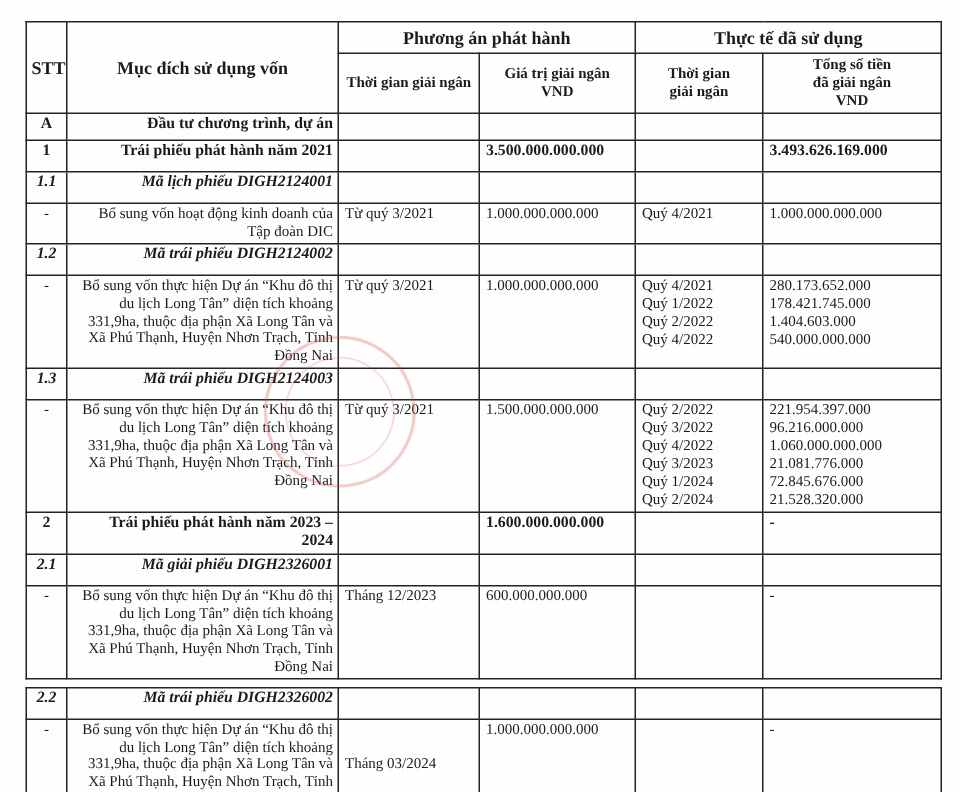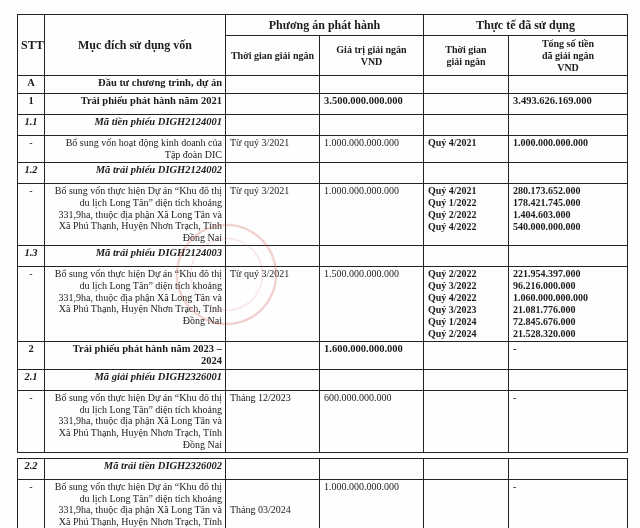--- a/index.html
+++ b/index.html
@@ -27,21 +27,21 @@
   .c-purpose{text-align:right;padding-left:5px;padding-right:3px;}
   .c-time{}
   .c-num{padding-right:4px;}
 
   tr.r-section{height:18px;}
   tr.r-bond{height:21px;}
   tr.r-code{height:21px;margin-top:27px;}
   tr.r-section td,tr.r-bond td,tr.r-total td{font-weight:bold;font-size:10.5px;}
   tr.r-code .c-stt,tr.r-code .c-purpose{font-weight:bold;font-style:italic;font-size:10.5px;}
   tr.r-detail td{font-size:10px;}
-  tr.r-detail .c-time div,tr.r-detail .c-num div{line-height:12px;font-weight:bold;}
+  tr.r-detail .c-time div,tr.r-detail .c-num div{line-height:12px;}
   td.t-mid{vertical-align:middle;}
   td.gapcell{border:none;height:5px;padding:0;background:#ffffff;}
 
   
   .stamp{
     position:absolute;left:176px;top:224px;width:97px;height:97px;
     border:2.5px solid rgba(198,72,64,0.34);border-radius:50%;
     opacity:0.85;filter:blur(0.5px);pointer-events:none;
     transform:rotate(-12deg);
   }
@@ -99,21 +99,21 @@
         <tr class="r-bond">
           <td class="c-stt">1</td>
           <td class="c-purpose">Trái phiếu phát hành năm 2021</td>
           <td class="c-time"></td>
           <td class="c-num">3.500.000.000.000</td>
           <td class="c-time"></td>
           <td class="c-num">3.493.626.169.000</td>
         </tr>
         <tr class="r-code">
           <td class="c-stt">1.1</td>
-          <td class="c-purpose">Mã tiền phiếu DIGH2124001</td>
+          <td class="c-purpose">Mã lịch phiếu DIGH2124001</td>
           <td class="c-time"></td>
           <td class="c-num"></td>
           <td class="c-time"></td>
           <td class="c-num"></td>
         </tr>
         <tr class="r-detail">
           <td class="c-stt">-</td>
           <td class="c-purpose">Bổ sung vốn hoạt động kinh doanh của Tập đoàn DIC</td>
           <td class="c-time">Từ quý  3/2021</td>
           <td class="c-num">1.000.000.000.000</td>
@@ -202,21 +202,21 @@
           <td class="c-time">Tháng  12/2023</td>
           <td class="c-num">600.000.000.000</td>
           <td class="c-time"></td>
           <td class="c-num">-</td>
         </tr>
         <tr class="r-gap">
           <td class="gapcell" colspan="6"></td>
         </tr>
         <tr class="r-code">
           <td class="c-stt">2.2</td>
-          <td class="c-purpose">Mã trái tiền DIGH2326002</td>
+          <td class="c-purpose">Mã trái phiếu DIGH2326002</td>
           <td class="c-time"></td>
           <td class="c-num"></td>
           <td class="c-time"></td>
           <td class="c-num"></td>
         </tr>
         <tr class="r-detail">
           <td class="c-stt">-</td>
           <td class="c-purpose">Bổ sung vốn thực hiện Dự án “Khu đô thị du lịch Long Tân” diện tích khoảng  331,9ha, thuộc địa phận Xã Long Tân và Xã Phú Thạnh, Huyện Nhơn Trạch, Tỉnh Đồng Nai</td>
           <td class="c-time t-mid">Tháng  03/2024</td>
           <td class="c-num">1.000.000.000.000</td>

